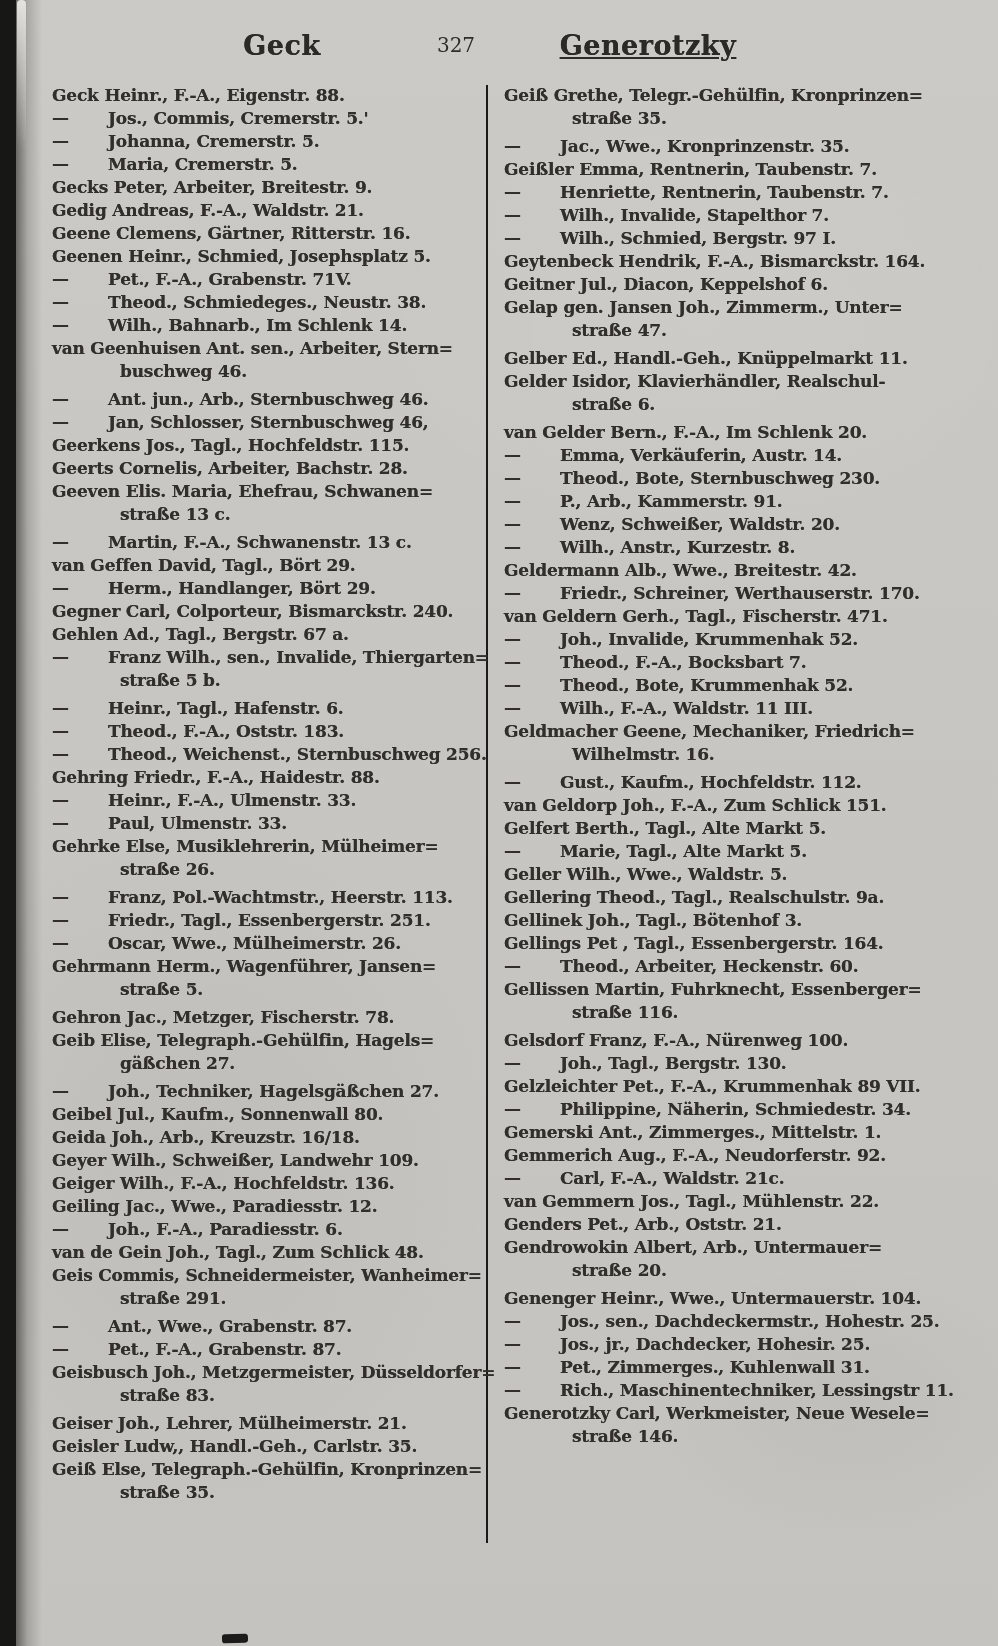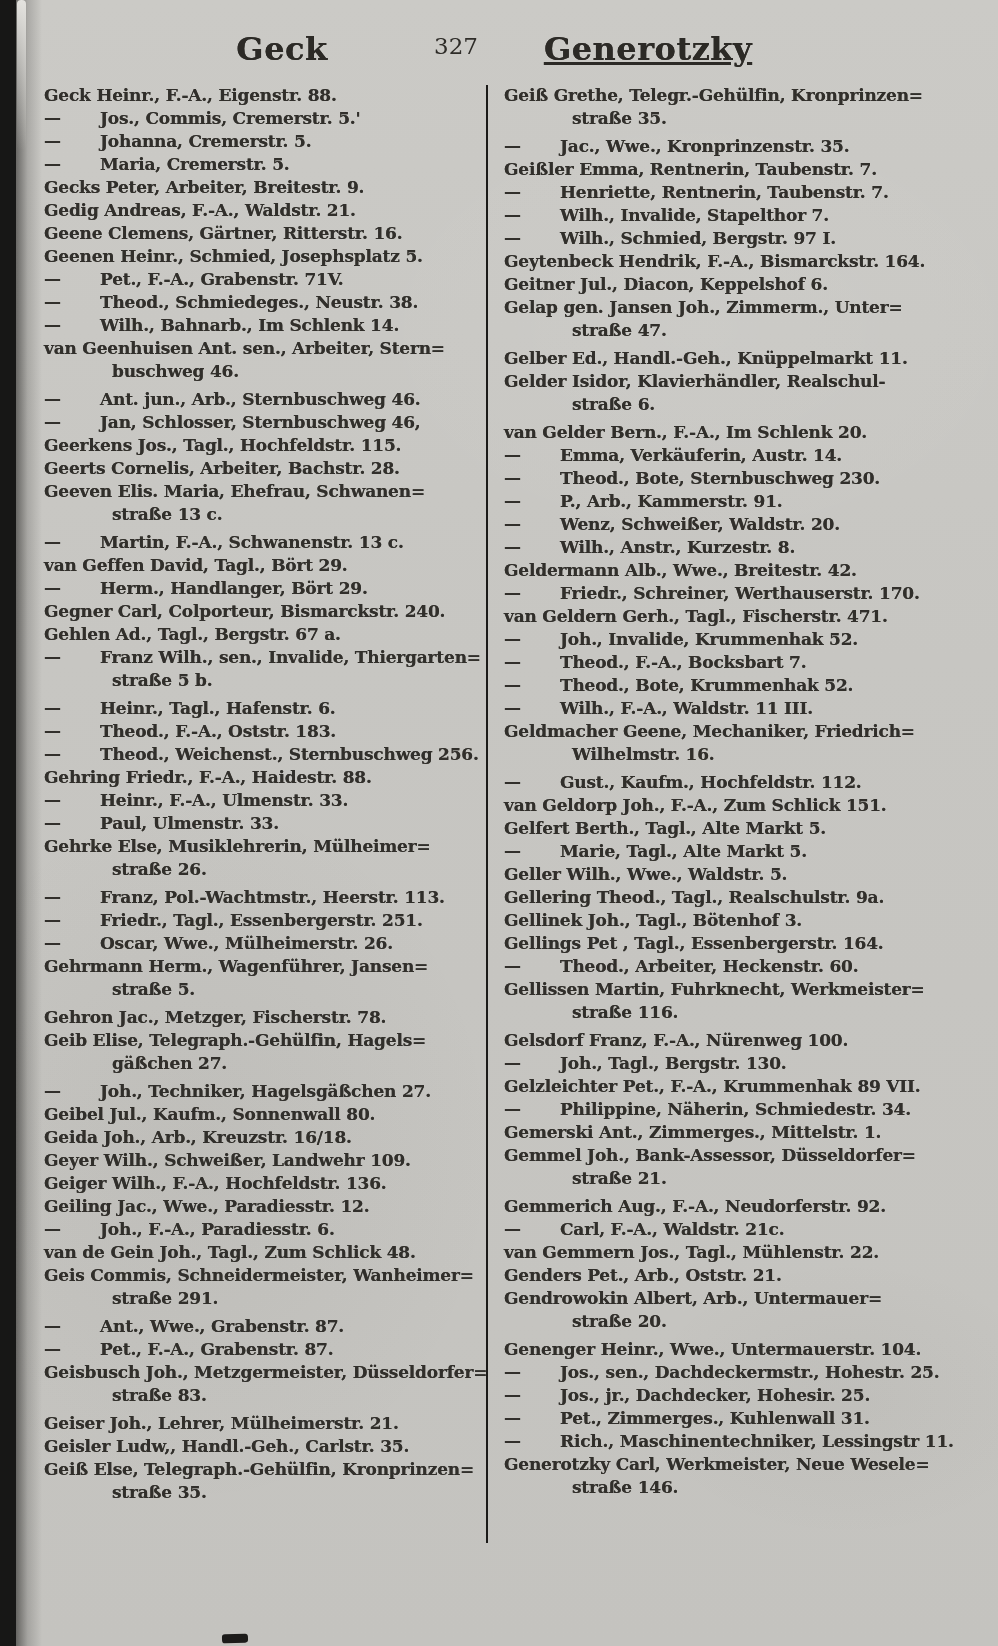--- a/index.html
+++ b/index.html
@@ -24,33 +24,33 @@
     background:linear-gradient(90deg,rgba(25,24,22,0.55),rgba(25,24,22,0.18) 45%,rgba(25,24,22,0));
   }
   .binding-highlight{
     position:absolute;left:17px;top:0;width:9px;height:150px;
     background:linear-gradient(180deg,#e4e3df,rgba(228,227,223,0));
     border-radius:4px;
   }
   .header{position:absolute;top:30px;left:0;width:100%;height:40px;}
   .header .hword{
     position:absolute;transform:translateX(-50%);
-    font-size:32px;font-weight:700;color:#2c2a26;letter-spacing:0.5px;
+    font-size:27px;font-weight:700;color:#2c2a26;letter-spacing:0.5px;
     text-shadow:0 0 0.5px rgba(40,38,34,0.9);
   }
   .header .hnum{
     position:absolute;transform:translateX(-50%);
-    font-size:23px;font-weight:400;color:#2f2d29;top:3px;
+    font-size:20px;font-weight:400;color:#2f2d29;top:3px;
   }
   .col-divider{
     position:absolute;left:486px;top:85px;width:2px;height:1458px;
     background:#1b1a18;
   }
   .column{position:absolute;top:84px;}
-  .column.left{left:44px;width:448px;}
+  .column.left{left:52px;width:448px;}
   .column.right{left:504px;width:464px;}
   .entry{margin:0;}
   .entry.multi{margin-bottom:5px;}
   .line{
     font-size:17px;line-height:23px;font-weight:700;color:#312f2b;
     letter-spacing:-0.2px;white-space:nowrap;
     text-shadow:0 0 0.5px rgba(45,43,38,0.75);
   }
   .line.cont{padding-left:68px;}
   .dash{display:inline-block;width:56px;}
@@ -340,41 +340,37 @@
     <div class="entry">
       <div class="line first">Gellinek Joh., Tagl., Bötenhof 3.</div>
     </div>
     <div class="entry">
       <div class="line first">Gellings Pet , Tagl., Essenbergerstr. 164.</div>
     </div>
     <div class="entry">
       <div class="line first"><span class="dash">—</span>Theod., Arbeiter, Heckenstr. 60.</div>
     </div>
     <div class="entry multi">
-      <div class="line first">Gellissen Martin, Fuhrknecht, Werkmeister=</div>
+      <div class="line first">Gellissen Martin, Fuhrknecht, Essenberger=</div>
       <div class="line cont">straße 116.</div>
     </div>
     <div class="entry">
       <div class="line first">Gelsdorf Franz, F.-A., Nürenweg 100.</div>
     </div>
     <div class="entry">
       <div class="line first"><span class="dash">—</span>Joh., Tagl., Bergstr. 130.</div>
     </div>
     <div class="entry">
       <div class="line first">Gelzleichter Pet., F.-A., Krummenhak 89 VII.</div>
     </div>
     <div class="entry">
       <div class="line first"><span class="dash">—</span>Philippine, Näherin, Schmiedestr. 34.</div>
     </div>
     <div class="entry">
       <div class="line first">Gemerski Ant., Zimmerges., Mittelstr. 1.</div>
-    </div>
-    <div class="entry multi">
-      <div class="line first">Gemmel Joh., Bank-Assessor, Düsseldorfer=</div>
-      <div class="line cont">straße 21.</div>
     </div>
     <div class="entry">
       <div class="line first">Gemmerich Aug., F.-A., Neudorferstr. 92.</div>
     </div>
     <div class="entry">
       <div class="line first"><span class="dash">—</span>Carl, F.-A., Waldstr. 21c.</div>
     </div>
     <div class="entry">
       <div class="line first">van Gemmern Jos., Tagl., Mühlenstr. 22.</div>
     </div>

